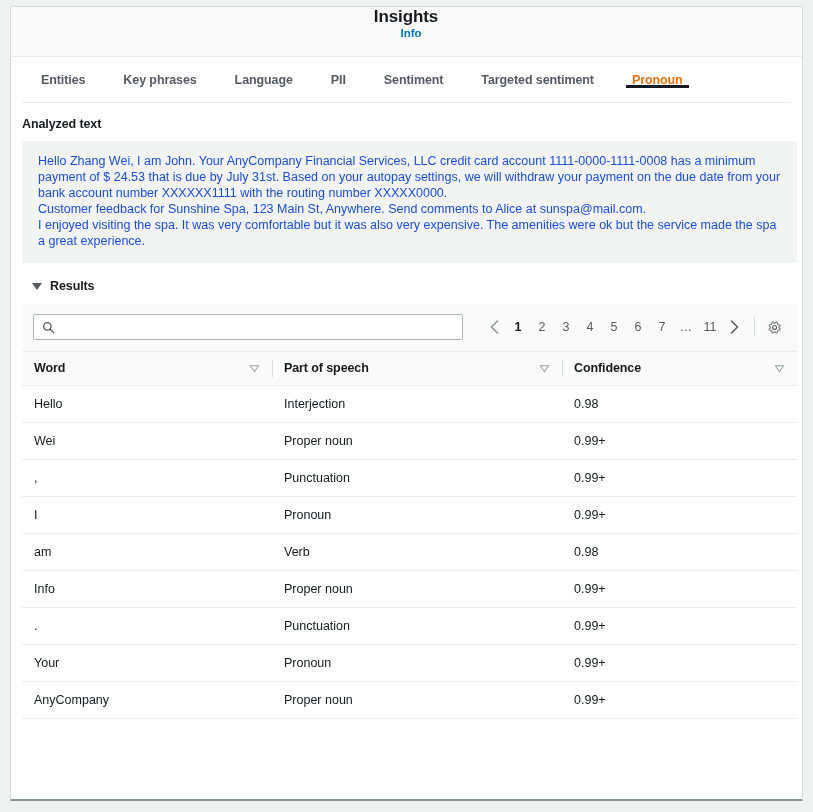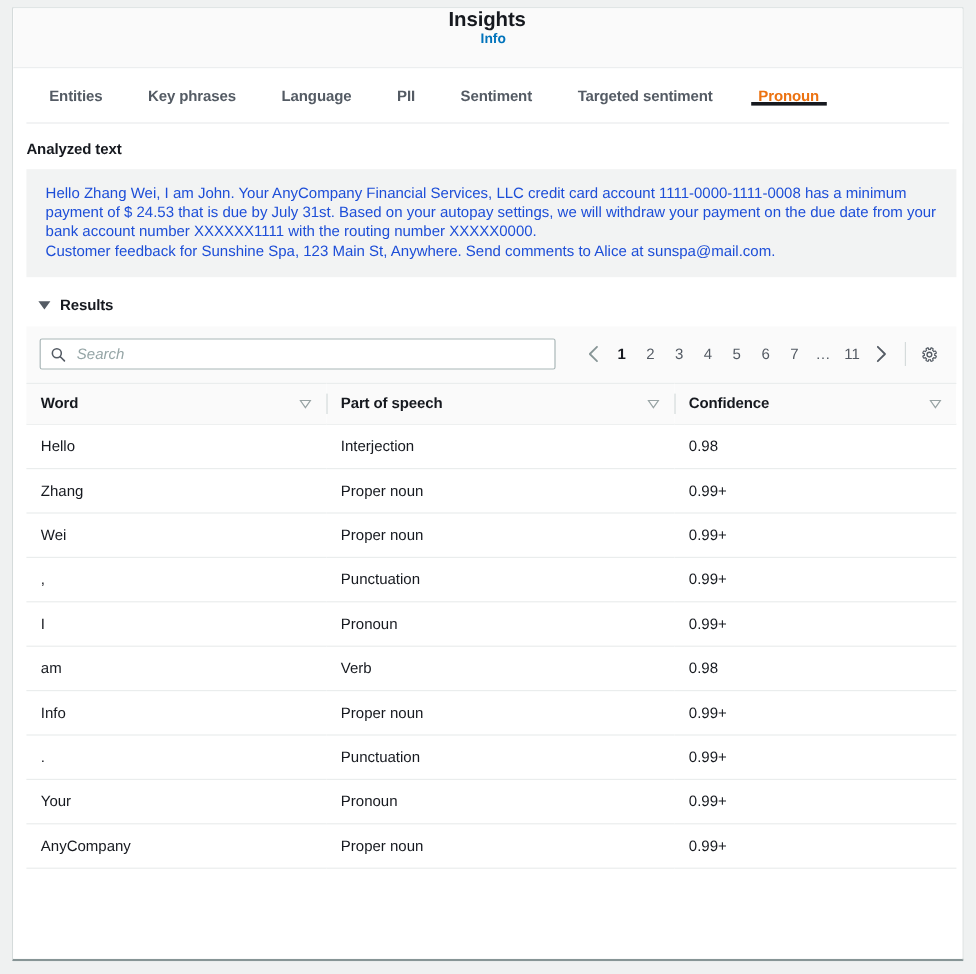--- a/index.html
+++ b/index.html
@@ -326,39 +326,39 @@
       <div class="tabs-divider"></div>
     </div>
 
     <div class="body">
 
       <div class="section-label">Analyzed text</div>
 
       <div class="analyzed-box">
         <p>Hello Zhang Wei, I am John. Your AnyCompany Financial Services, LLC credit card account 1111-0000-1111-0008 has a minimum payment of $ 24.53 that is due by July 31st. Based on your autopay settings, we will withdraw your payment on the due date from your bank account number XXXXXX1111 with the routing number XXXXX0000.</p>
         <p>Customer feedback for Sunshine Spa, 123 Main St, Anywhere. Send comments to Alice at sunspa@mail.com.</p>
+        <p>I enjoyed visiting the spa. It was very comfortable but it was also very expensive. The amenities were ok but the service made the spa a great experience.</p>
       </div>
 
       <div class="expandable">
         <div class="expandable-head">
           <span class="caret down"></span>
           <span class="expandable-title">Results</span>
         </div>
 
         <div class="table-card">
 
           <div class="table-tools">
             <div class="search-box">
               <span>
                 <svg width="13" height="13" viewBox="0 0 16 16" fill="none">
                   <circle cx="6.6" cy="6.6" r="4.6" stroke="#545b64" stroke-width="1.6"></circle>
                   <line x1="10.2" y1="10.2" x2="14.4" y2="14.4" stroke="#545b64" stroke-width="1.6" stroke-linecap="round"></line>
                 </svg>
               </span>
-              <input class="search-input" type="text" placeholder="Search" style="">
             </div>
 
             <div class="pagination">
               <div class="pg-btn pg-arrow">
                 <svg width="9" height="14" viewBox="0 0 9 14" fill="none">
                   <polyline points="7.5,1 1.5,7 7.5,13" stroke="#879596" stroke-width="1.5" fill="none" stroke-linecap="round" stroke-linejoin="round"></polyline>
                 </svg>
               </div>
               <div class="pg-btn current">1</div>
               <div class="pg-btn">2</div>
@@ -413,25 +413,20 @@
                 </th>
               </tr>
             </thead>
             <tbody>
               <tr>
                 <td>Hello</td>
                 <td>Interjection</td>
                 <td>0.98</td>
               </tr>
               <tr>
-                <td>Zhang</td>
-                <td>Proper noun</td>
-                <td>0.99+</td>
-              </tr>
-              <tr>
                 <td>Wei</td>
                 <td>Proper noun</td>
                 <td>0.99+</td>
               </tr>
               <tr>
                 <td>,</td>
                 <td>Punctuation</td>
                 <td>0.99+</td>
               </tr>
               <tr>

